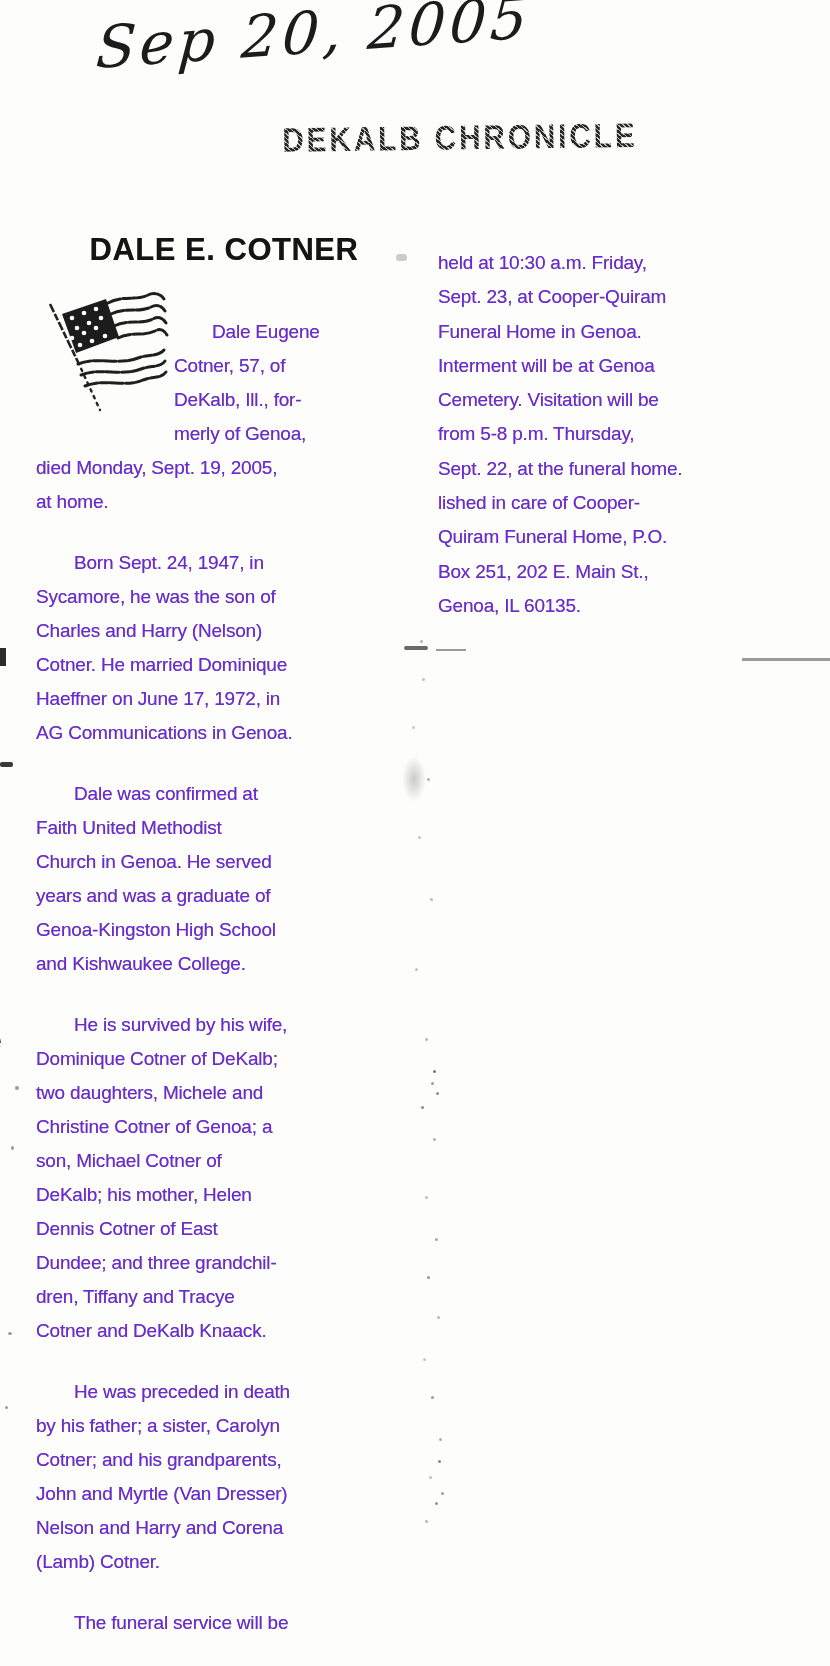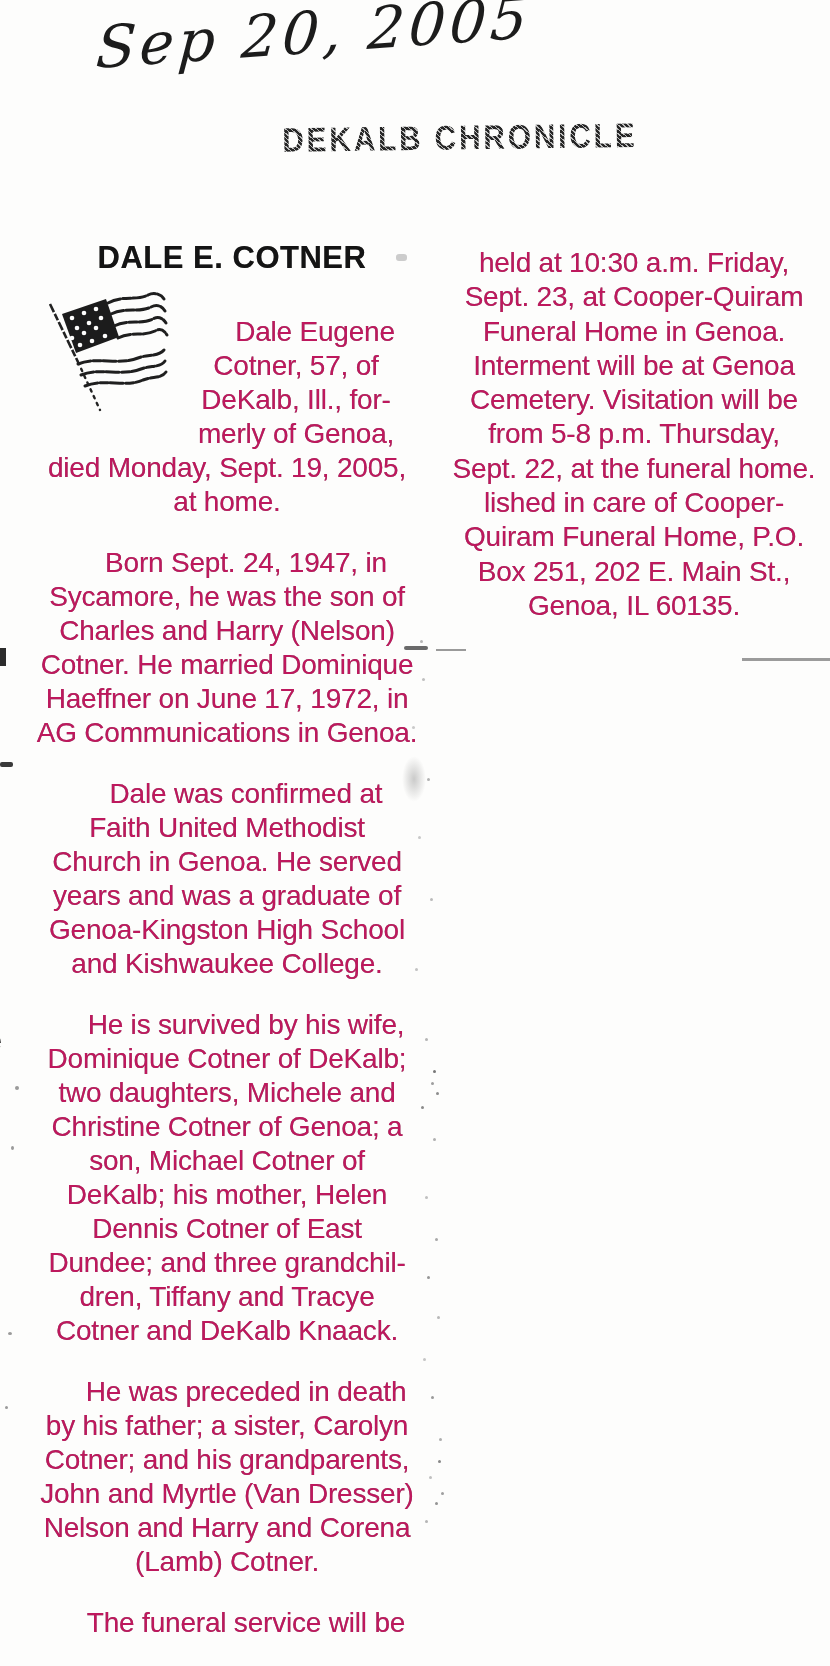--- a/index.html
+++ b/index.html
@@ -22,35 +22,34 @@
   .stamp {
     position:absolute; left:282px; top:121px;
     font-weight:700; font-size:31px; letter-spacing:3px;
     color:#262626; white-space:nowrap;
     transform:rotate(-0.8deg) scale(0.96,1.1); transform-origin:left top;
     -webkit-mask-image:repeating-linear-gradient(37deg,#000 0 2.2px, rgba(0,0,0,0.3) 2.2px 3.2px);
     mask-image:repeating-linear-gradient(37deg,#000 0 2.2px, rgba(0,0,0,0.3) 2.2px 3.2px);
   }
 
   .headline {
-    position:absolute; left:36px; top:232px; width:376px; margin:8px;
+    position:absolute; left:36px; top:232px; width:376px; margin:0;
     text-align:center; font-size:31px; font-weight:700;
     letter-spacing:0.5px; color:#141414;
     text-shadow:0 0 0.5px rgba(20,20,20,0.55);
     white-space:nowrap;
   }
 
   .lines { position:absolute; }
   #left-lines  { left:36px;  top:288px; width:382px; }
   #right-lines { left:438px; top:246px; width:392px; }
   .tline {
-    height:34px; line-height:34px; font-size:28px;
-    letter-spacing:-0.2px; white-space:nowrap; color:#be185d;
+    height:34px; line-height:34px; font-size:19px;
+    letter-spacing:-0.2px; white-space:nowrap; color:#6d28d9;
     text-shadow:0 0 0.5px rgba(20,20,20,0.5);
-    text-align:center;
   }
   #right-lines .tline { height:34.3px; line-height:34.3px; }
   .ind { padding-left:38px;margin-top:27px; }
   .besideflag { margin-left:138px; }
 
   .flag { position:absolute; left:42px; top:280px; }
 
   
   .torn-dots {
     position:absolute; left:420px; top:640px; width:3px; height:3px;

